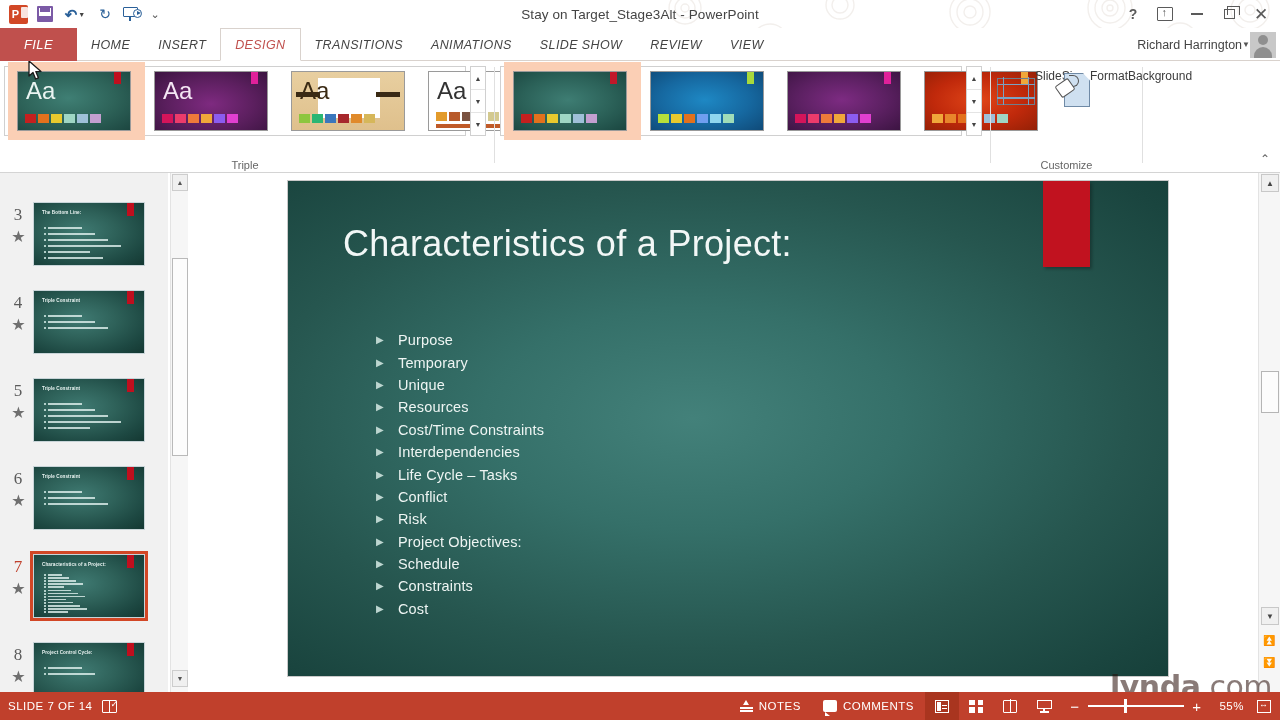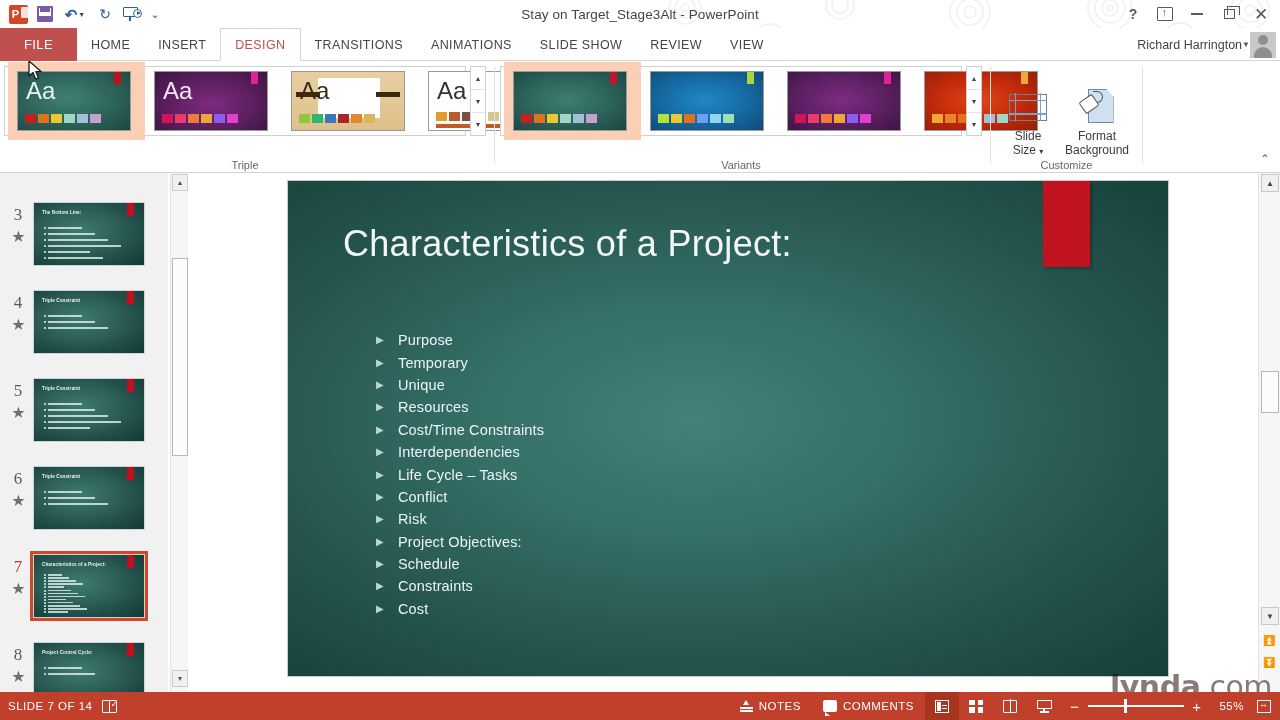--- a/index.html
+++ b/index.html
@@ -73,21 +73,21 @@
   .close-gl { font-size:17px; color:#5a5a5a; line-height:1; font-weight:300; }
 
   
   #tabstrip {
     position:absolute; left:0; top:28px; width:1280px; height:33px;
     background:#ffffff; overflow:hidden;
   }
   #tabstrip::after {
     content:""; position:absolute; left:0; bottom:0; width:1280px; height:1px; background:#d9d2cd;
   }
-  .tabs { position:absolute; left:0; top:0; display:flex; align-items:stretch; height:33px; z-index:3; }
+  .tabs { position:absolute; left:0; top:0; display:flex; align-items:stretch; height:33px; z-index:3;font-style:italic; }
   .tab {
     display:flex; align-items:center; padding:0 14px; height:33px;
     font-size:12.5px; color:#444; letter-spacing:.4px;
   }
   .tab.file { background:#c0504d; color:#fff; font-size:13px; padding:0 24px; }
   .tab.active { background:#fff; color:#c0504d; border:1px solid #d9d2cd; border-bottom:1px solid #fff; position:relative; z-index:4; }
   #user-area {
     position:absolute; right:4px; top:0; height:33px; display:flex; align-items:center; 
   }
   #user-name { font-size:12.5px; color:#444; }
@@ -139,22 +139,22 @@
     font-size:7px; color:#444; border-bottom:1px solid #e4e4e4;
   }
   .gal-scroll div:last-child { border-bottom:none; }
 
   
   #variants-group { left:500px; width:488px; }
 
   
   #customize-group { left:995px; width:145px; }
   .big-btn {
-    position:absolute; top:24px; width:62px; height:88px;
-    display:flex; flex-direction:column; align-items:center;
+    position:absolute; top:8px; width:62px; height:88px;
+    display:flex; flex-direction:row; 
   }
   .big-btn .ico { height:44px; display:flex; align-items:center; justify-content:center; }
   .big-btn .cap { font-size:12px; color:#3b3b3b; text-align:center; line-height:14px; }
   .slidesize-ico { width:38px; height:27px; border:1.4px solid #6f7d8c; position:relative; }
   .slidesize-ico::before { content:""; position:absolute; left:5px; top:-1.4px; bottom:-1.4px; width:1.2px; background:#7aa2c4; }
   .slidesize-ico::after { content:""; position:absolute; right:5px; top:-1.4px; bottom:-1.4px; width:1.2px; background:#7aa2c4; }
   .slidesize-ico i { position:absolute; left:-1.4px; right:-1.4px; top:5px; height:1.2px; background:#7aa2c4; }
   .slidesize-ico i.b { top:auto; bottom:5px; }
   .fmtbg-ico { width:33px; height:36px; position:relative; }
   .fmtbg-ico .page {
@@ -556,21 +556,20 @@
             </div>
             <div class="tick" style="background: rgb(240, 167, 58);"></div>
           </div>
         </div>
       </div>
     <div class="gal-scroll" style="left:466px;">
       <div>▲</div>
       <div>▼</div>
       <div>▼</div>
     </div>
-    <div class="rgroup-label" style="width:482px;">Variants</div>
   </div>
   <div class="rsep" style="left:990px;"></div>
 
   <div class="rgroup" id="customize-group">
     <div class="big-btn" style="left:2px;">
       <div class="ico">
         <div class="slidesize-ico">
             <i></i>
             <i class="b"></i>
           </div>

